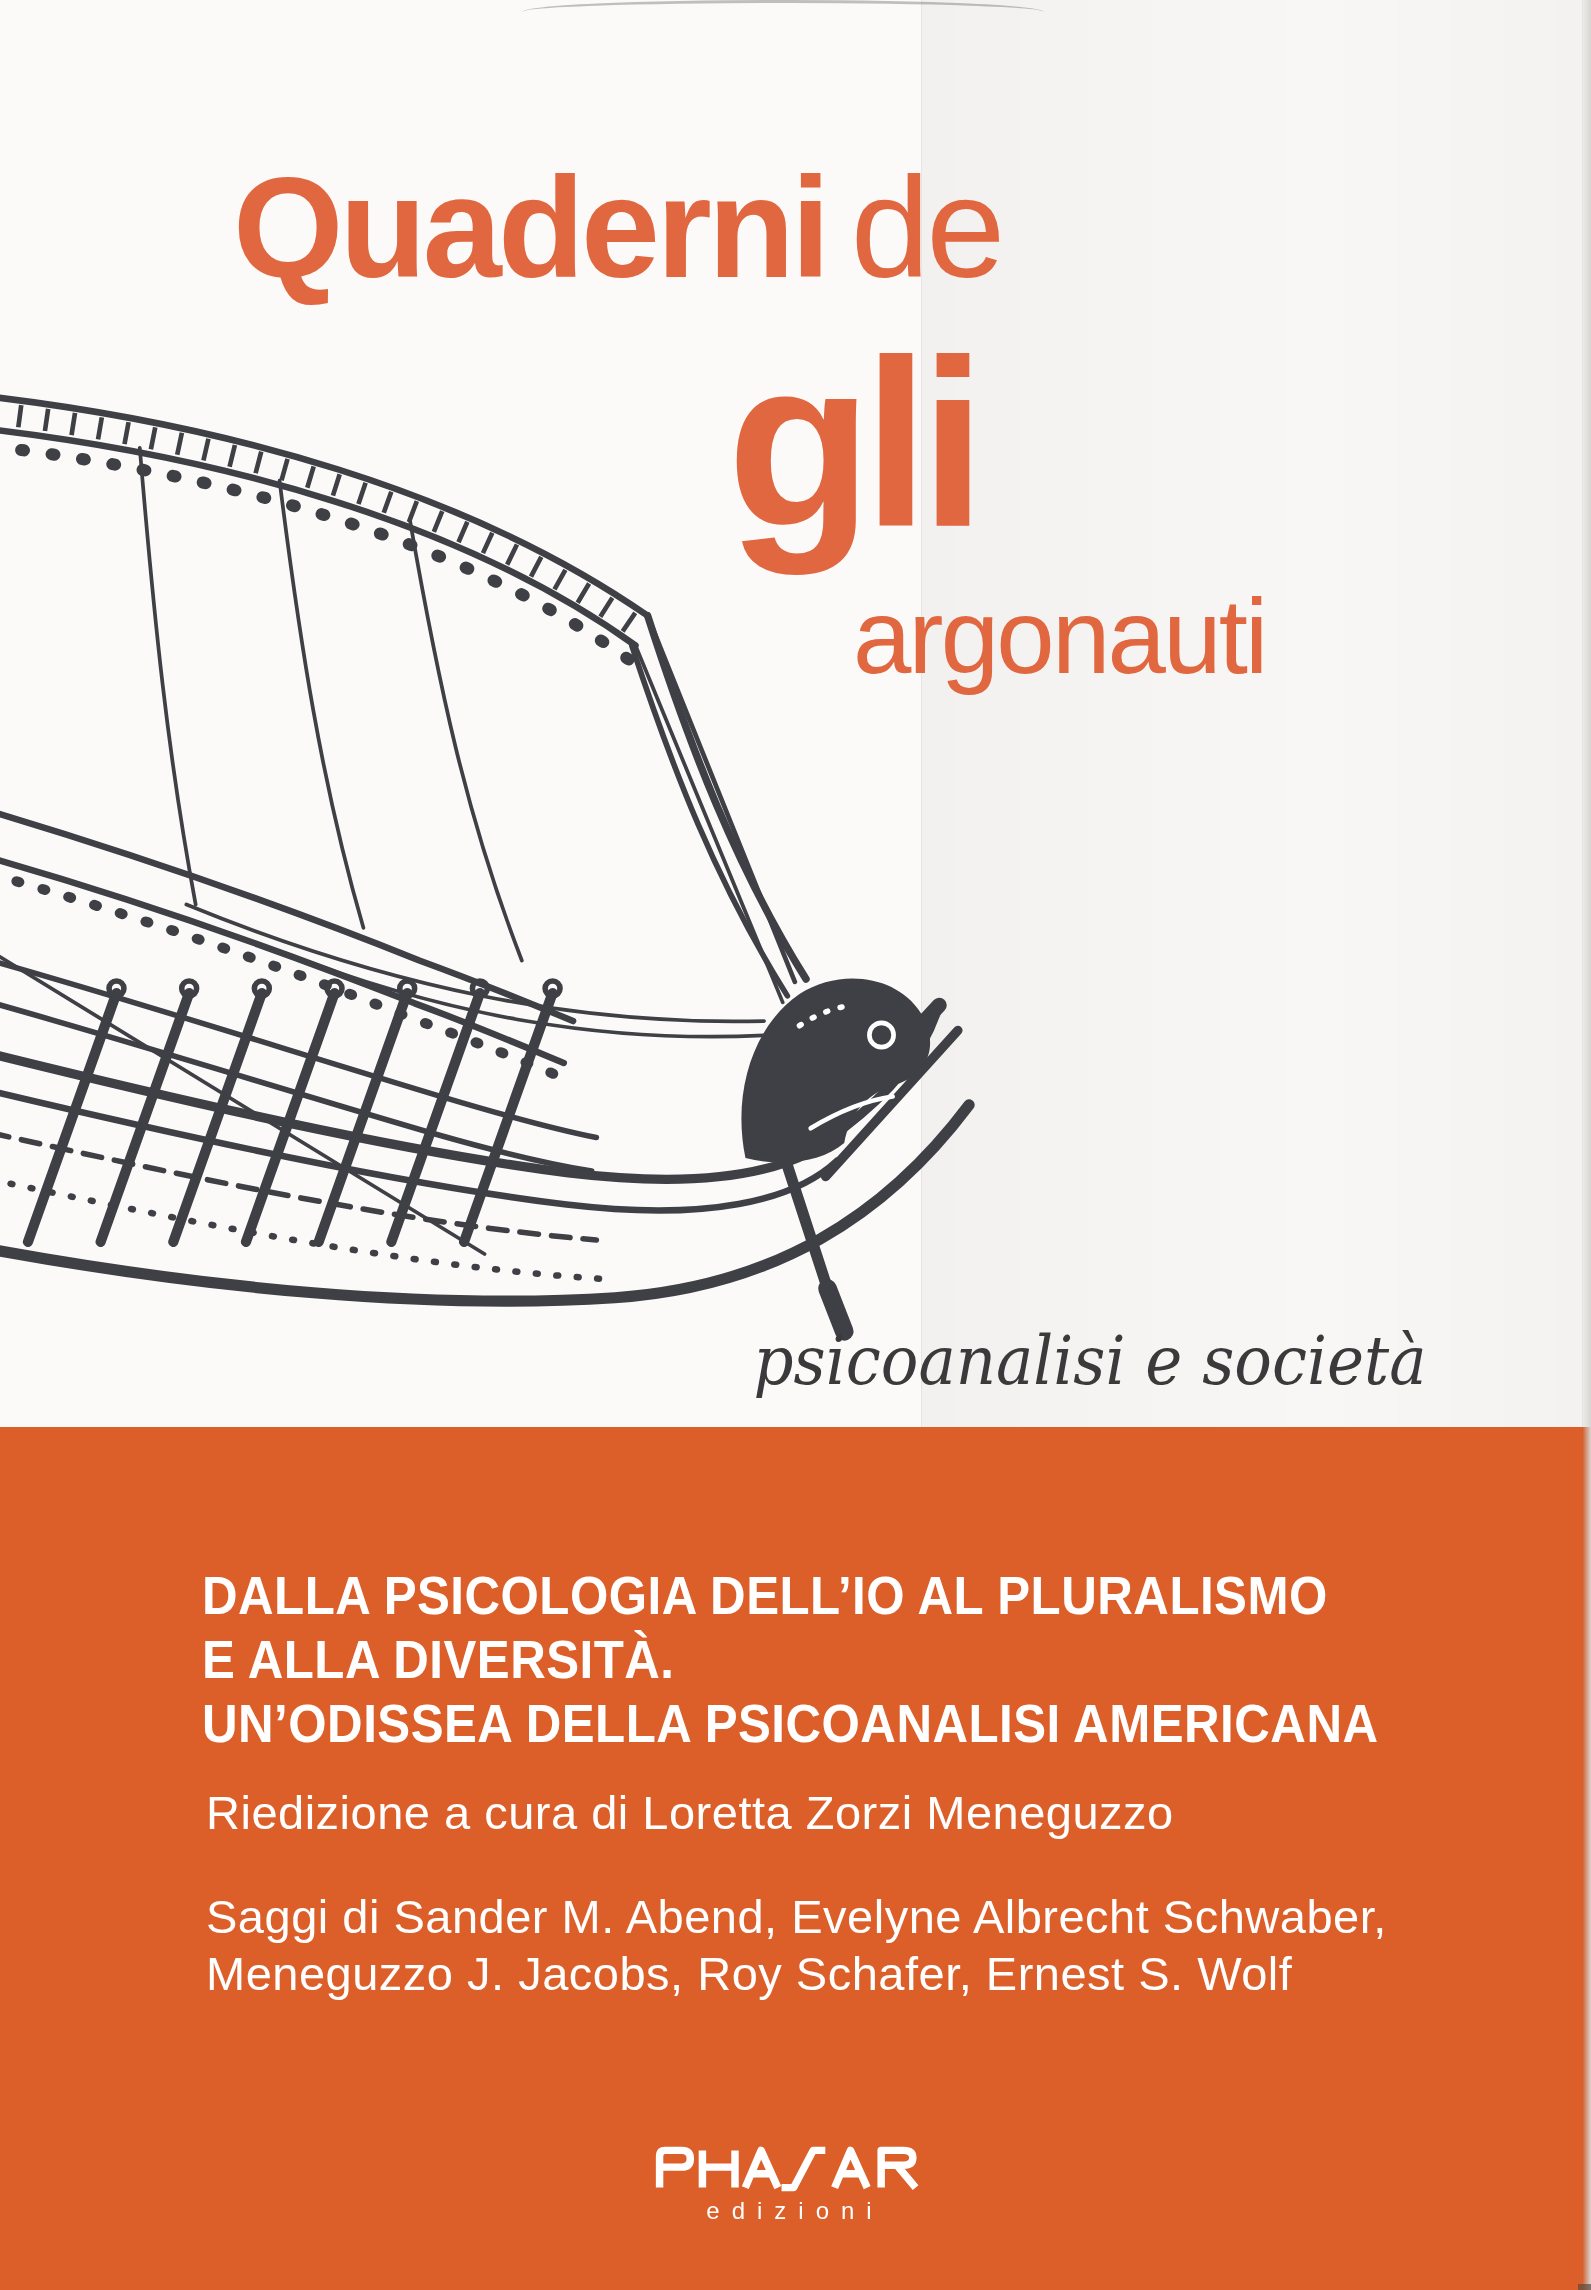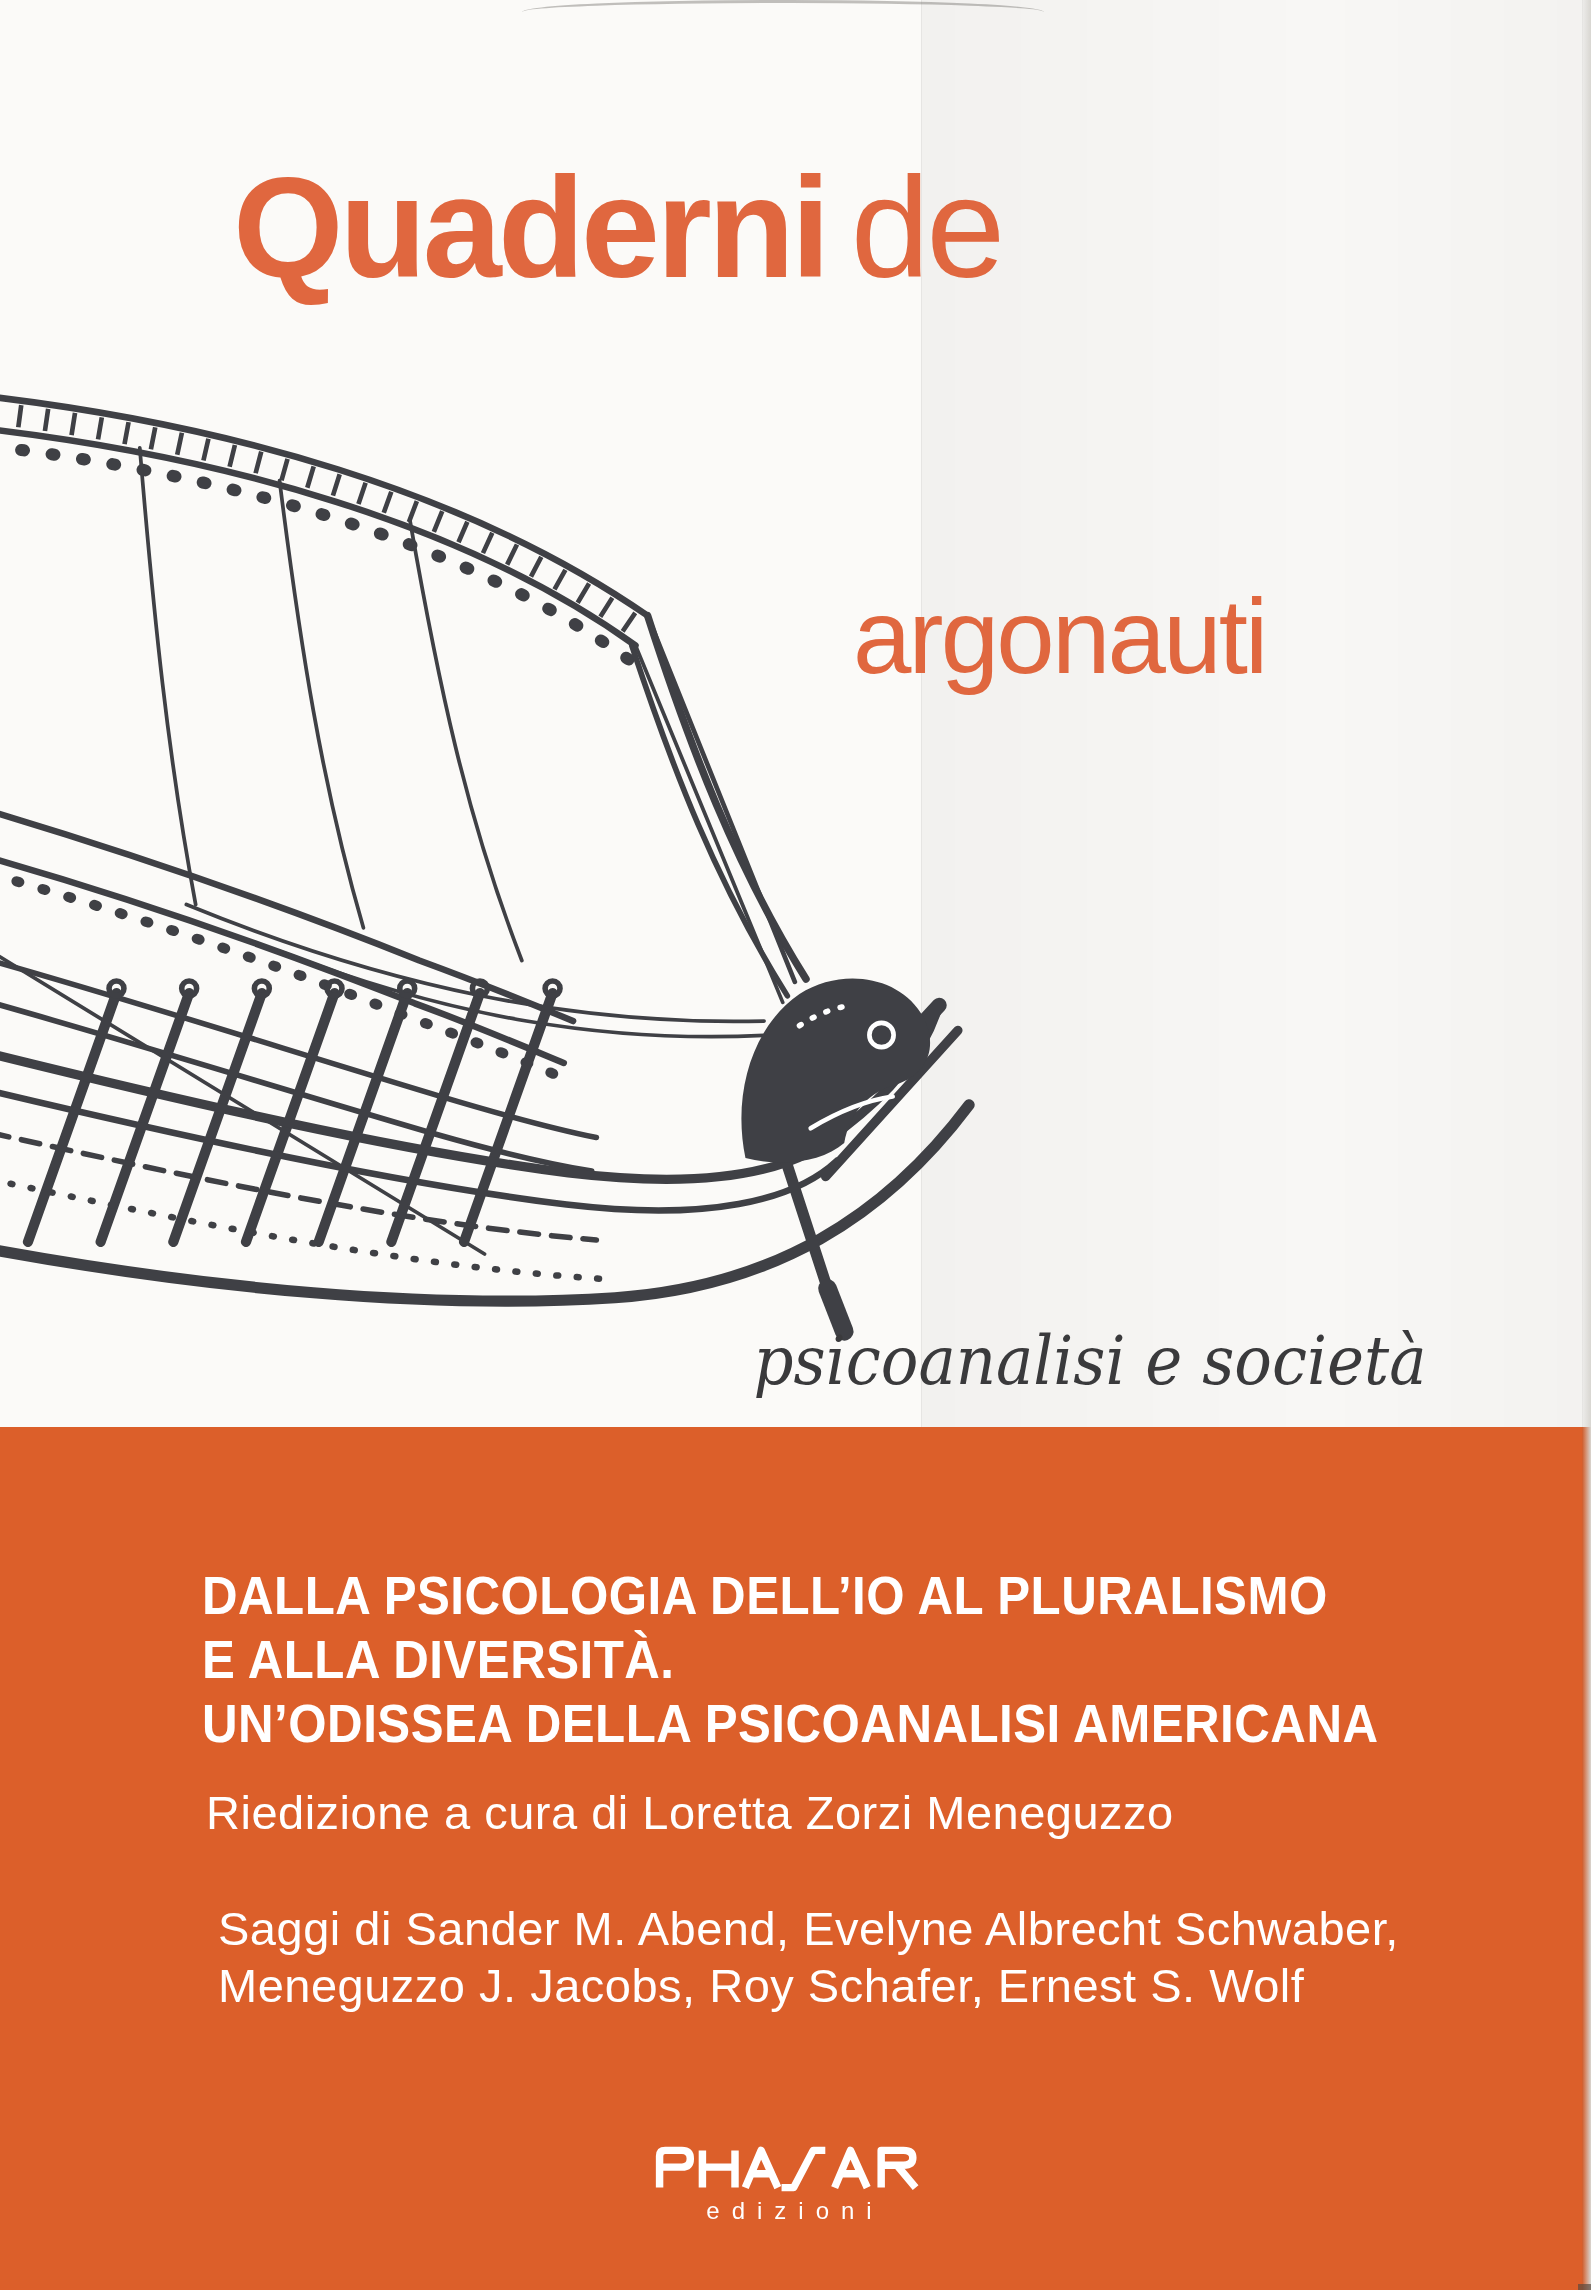--- a/index.html
+++ b/index.html
@@ -38,21 +38,21 @@
        transform:scaleX(0.92);transform-origin:right center;white-space:nowrap;}
   .ship{position:absolute;left:0;top:308px;width:1025px;height:1044px;}
   
   .band{position:absolute;left:0;top:1427px;width:1591px;height:863px;background:var(--band);padding-left:8px;}
   .volume-title{position:absolute;left:202px;top:137px;margin:0;
        color:#ffffff;font-weight:700;font-size:53px;line-height:64px;letter-spacing:0.5px;
        transform:scaleX(0.93);transform-origin:left top;white-space:nowrap;}
   .volume-title span{display:block;}
   .editor{position:absolute;left:206px;top:360px;margin:0;
        color:#ffffff;font-weight:400;font-size:47px;line-height:1.1;letter-spacing:0.5px;white-space:nowrap;}
-  .essays{position:absolute;left:206px;top:461px;margin:12px;
+  .essays{position:absolute;left:206px;top:461px;margin:0;
        color:#ffffff;font-weight:400;font-size:47px;line-height:57px;letter-spacing:0.5px;white-space:nowrap;}
   .essays span{display:block;}
   .publisher{position:absolute;left:654px;top:718px;width:270px;text-align:center;}
   .publisher .logo{display:block;margin:0 auto;width:270px;height:48px;}
   .edizioni{margin-top:3.7px;color:#ffffff;font-size:24px;font-weight:400;
        letter-spacing:12px;text-indent:12px;white-space:nowrap;}
   .sr{position:absolute;width:0.9px;height:0.9px;overflow:hidden;clip:rect(0 0 0 0);white-space:nowrap;}
   
   .edge-right{position:absolute;top:0;right:0;width:9.3px;height:2290px;
        background:linear-gradient(90deg, rgba(0,0,0,0.05), #d8d6d1);}
@@ -62,20 +62,21 @@
 <body>
 
 <div class="cover">
 
   <section class="top">
     <div class="sheen"></div>
     <div class="top-arc"></div>
 
     <h1 class="masthead"><span class="bold">Quaderni</span><span class="light">de</span></h1>
 
+    <div class="gli">gli</div>
     <div class="argonauti">argonauti</div>
 
     <svg class="ship" viewBox="0 0 1100 1120" fill="none" stroke="#3f4045" stroke-linecap="round" stroke-linejoin="round">
 
       <path d="M-10,112 C240,142 499,212 688,346" stroke-width="24" stroke-dasharray="5 24" stroke-linecap="butt"></path>
       <path d="M-10,95 C240,125 500,195 695,330" stroke-width="7"></path>
       <path d="M-10,130 C240,160 498,230 682,362" stroke-width="7"></path>
       <path d="M-10,148 C240,178 496,248 676,378" stroke-width="13" stroke-dasharray="3 30"></path>
 
       <path d="M150,150 C165,330 180,480 210,640" stroke-width="4"></path>

